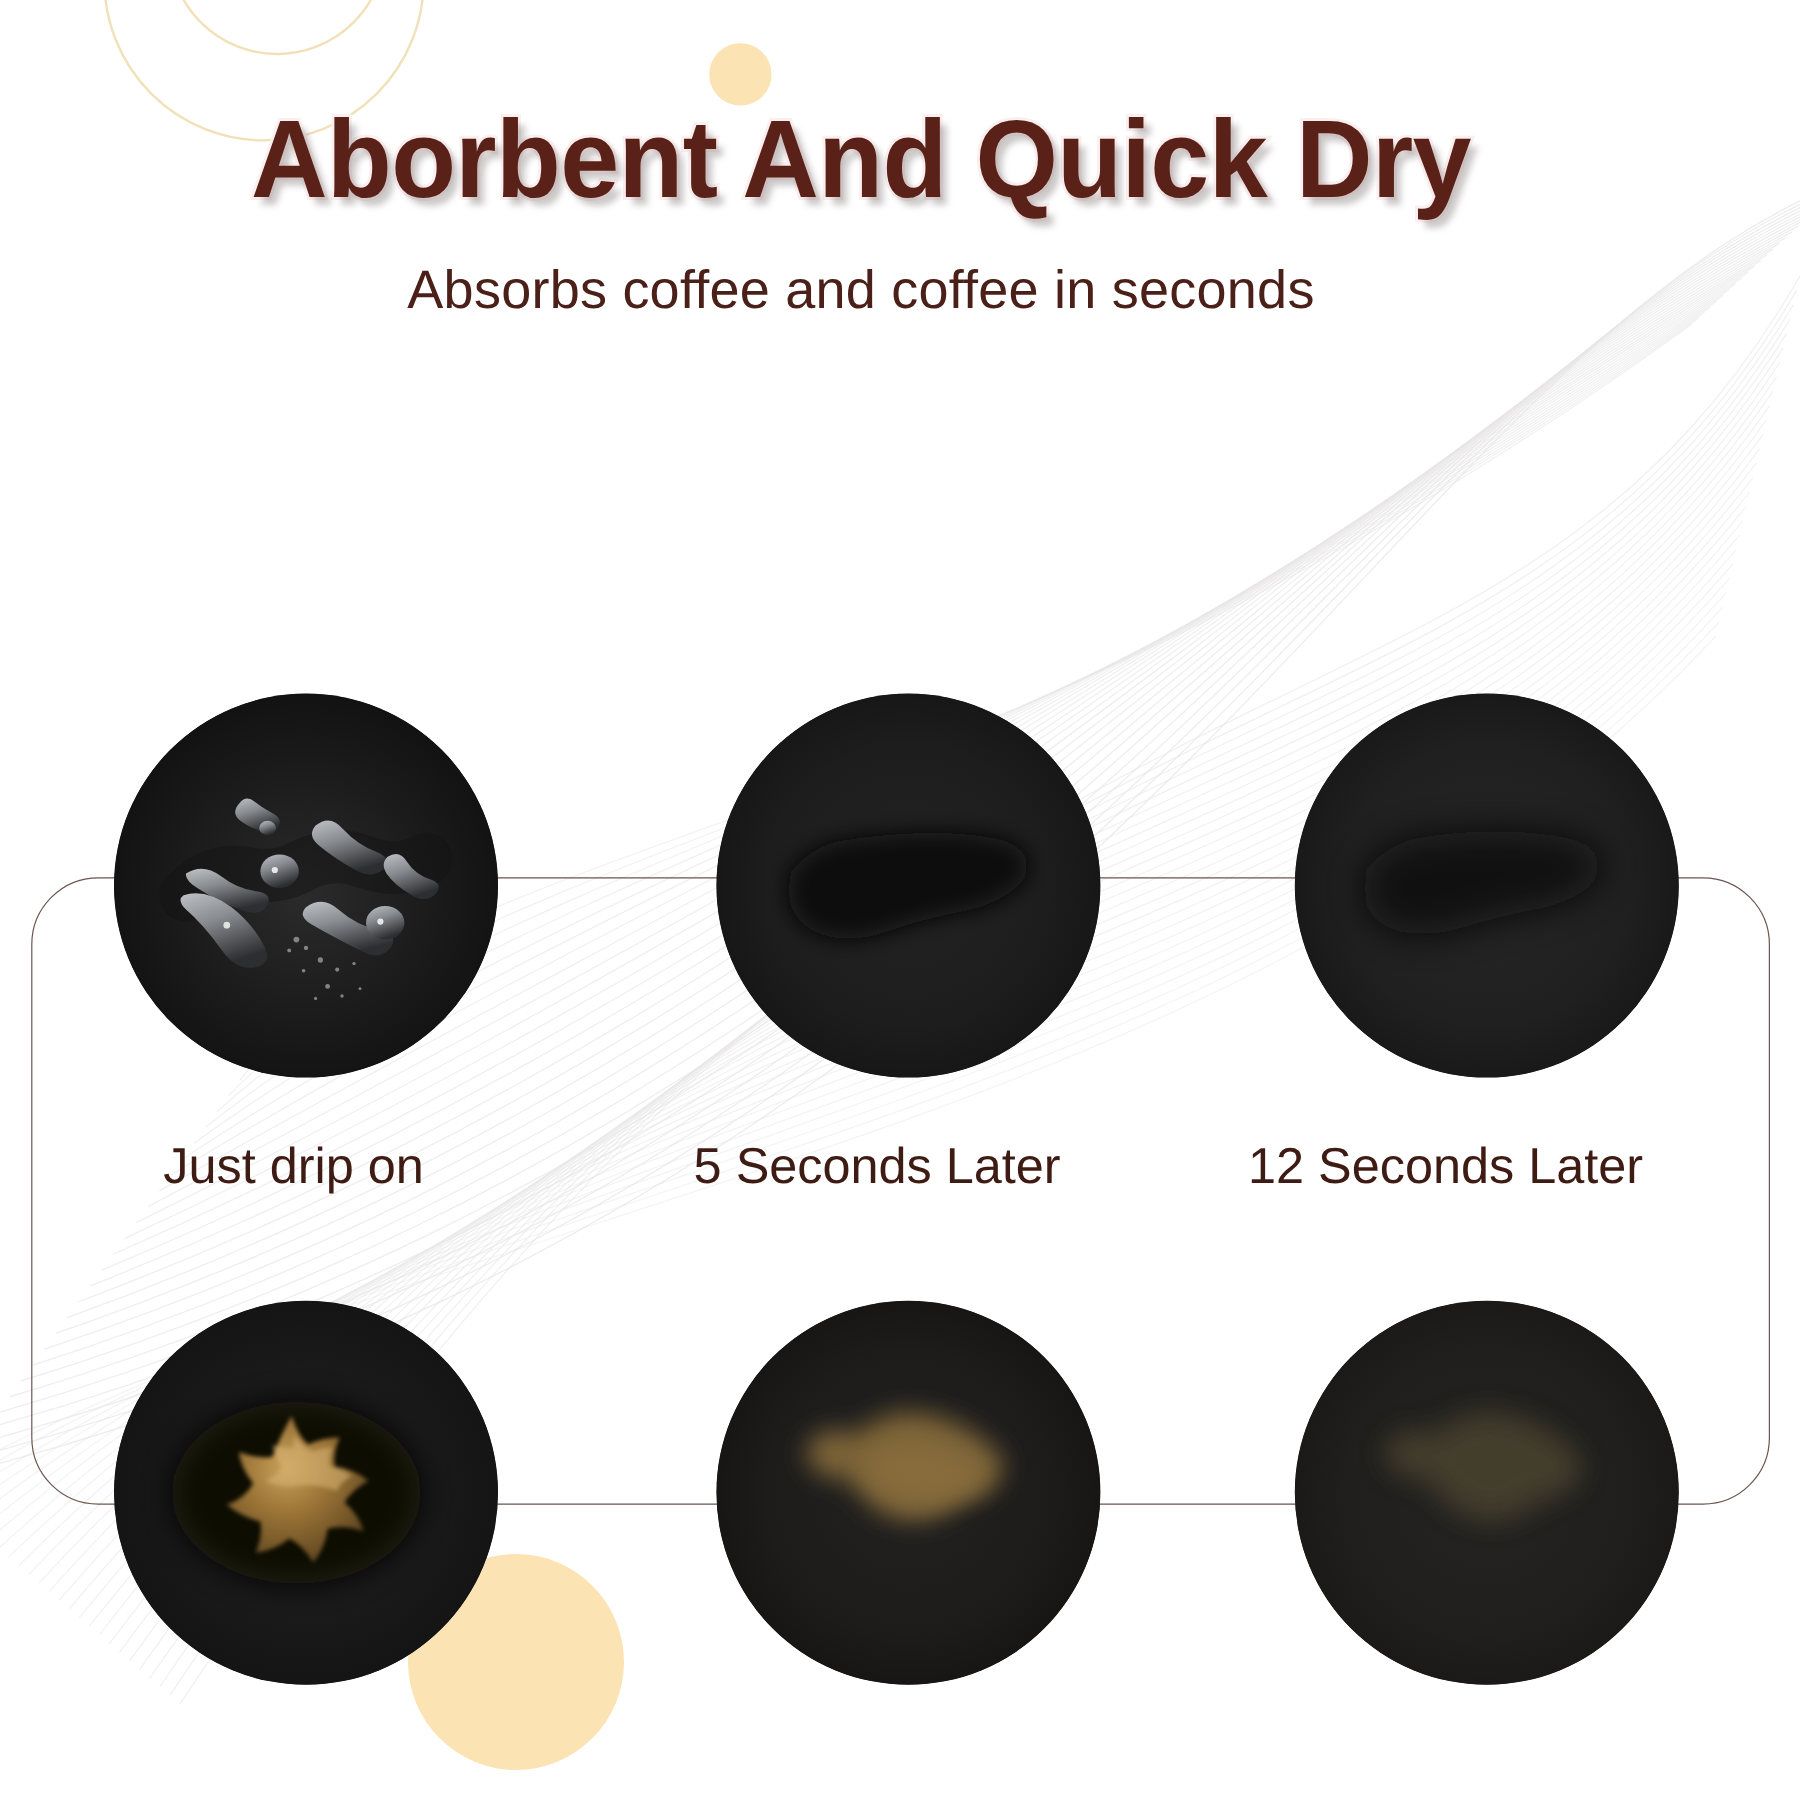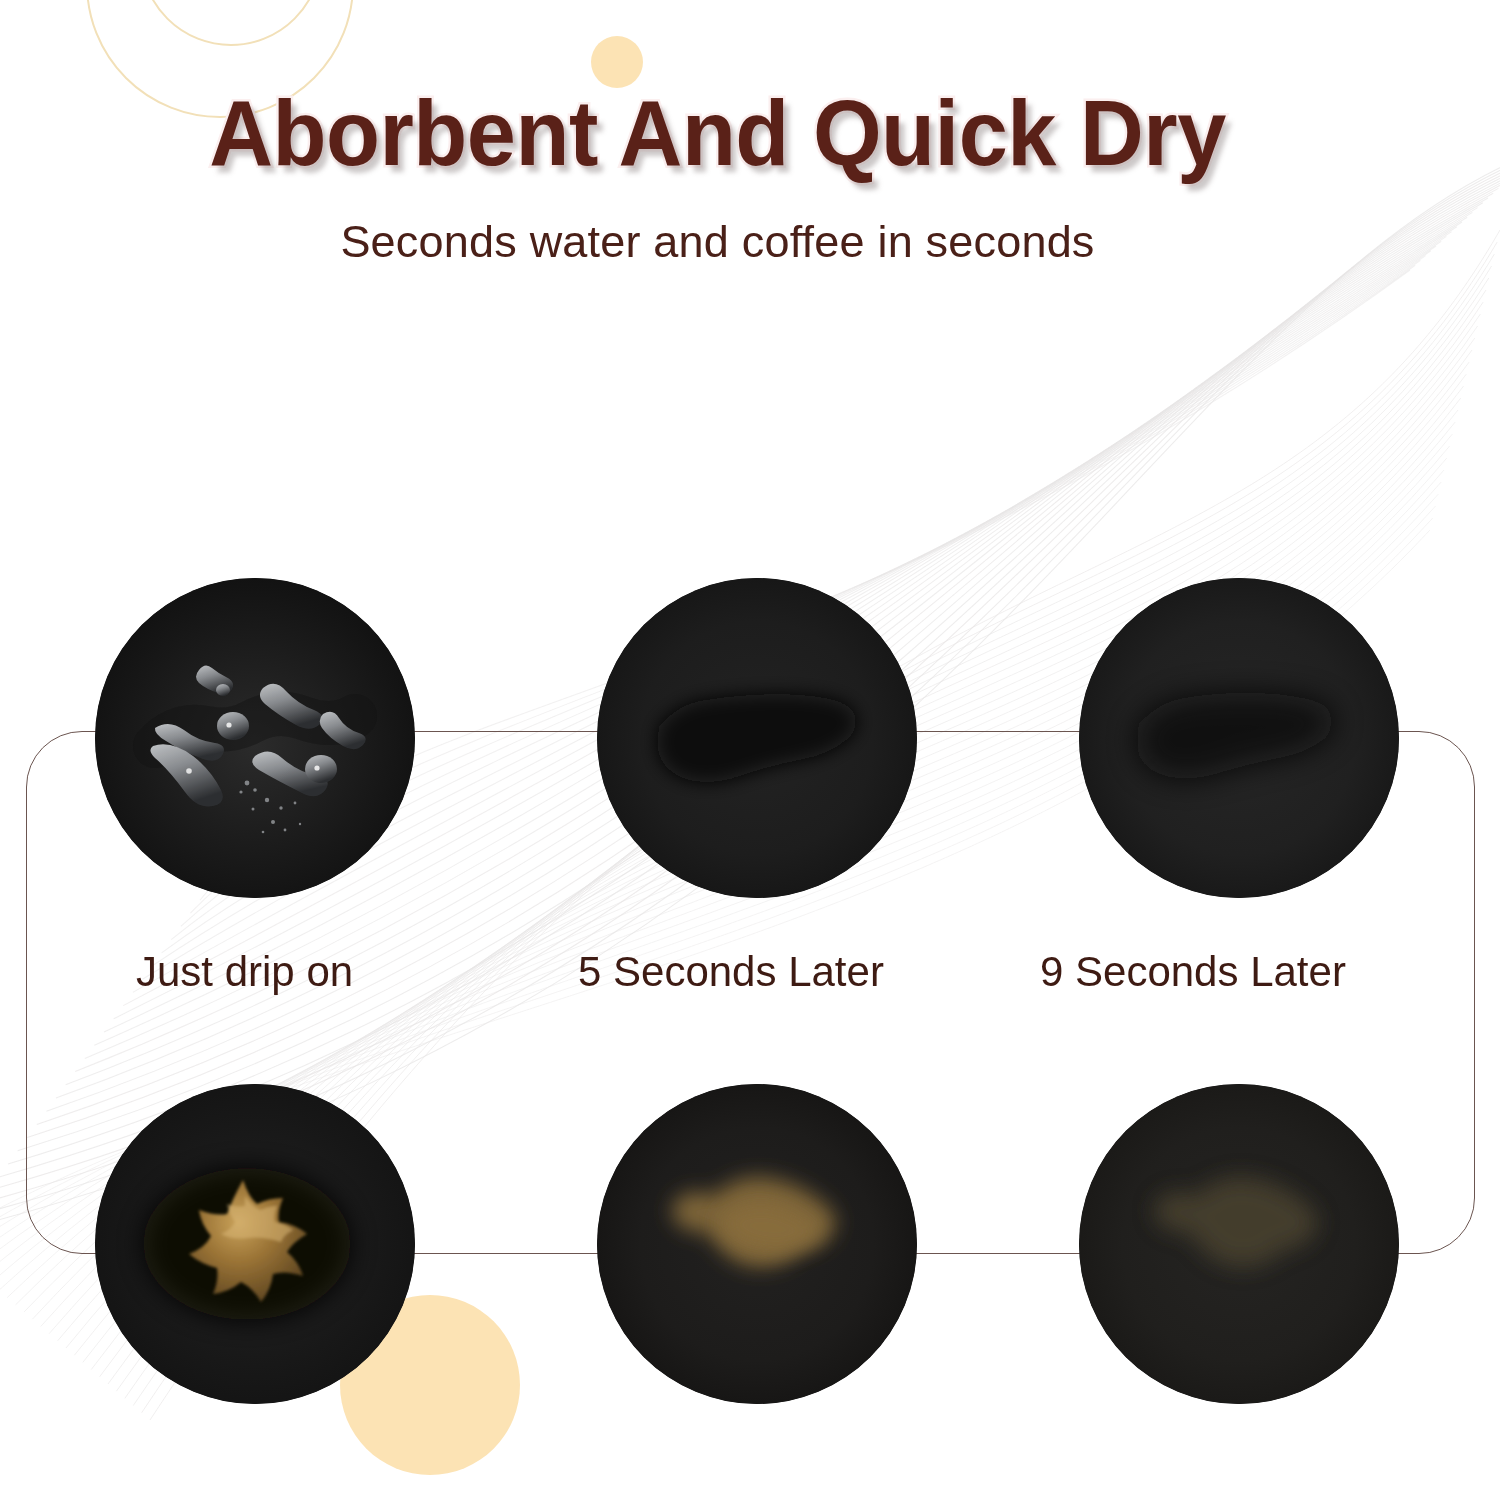--- a/index.html
+++ b/index.html
@@ -191,21 +191,21 @@
       </g>
   </svg>
 
   <div class="deco-ring r1"></div>
   <div class="deco-ring r2"></div>
   <div class="deco-dot d-top"></div>
   <div class="deco-dot d-bottom"></div>
 
   <div class="header">
     <h1 class="title">Aborbent And Quick Dry</h1>
-    <p class="subtitle">Seconds water and coffee in seconds</p>
+    <p class="subtitle">Absorbs coffee and coffee in seconds</p>
   </div>
 
   <div class="panel-outline"></div>
 
   <div class="grid">
 
     <div class="sample col-1 row-top">
       <div class="disc">
         <svg width="320" height="320" viewBox="0 0 320 320">
           <defs>
@@ -288,21 +288,21 @@
             </filter>
           </defs>
           <circle cx="160" cy="160" r="160" fill="url(#wg3)"></circle>
           <path filter="url(#bl3)" fill="#111111" opacity="0.85" d="M60 146 q20 -22 46 -26 q30 -5 62 -5 q34 0 60 6 q20 5 26 16 q5 13 -9 24 q-18 14 -46 19 q-34 7 -60 15 q-22 7 -41 5 q-21 -2 -33 -15 q-11 -13 -5 -39z"></path>
         </svg>
       </div>
     </div>
 
     <div class="caption c1">Just drip on</div>
     <div class="caption c2">5 Seconds Later</div>
-    <div class="caption c3">9 Seconds Later</div>
+    <div class="caption c3">12 Seconds Later</div>
 
     <div class="sample col-1 row-bot">
       <div class="disc">
         <svg width="320" height="320" viewBox="0 0 320 320">
           <defs>
             <radialGradient id="cg1" cx="50%" cy="50%" r="52%">
               <stop offset="0%" stop-color="#1b1b1b"></stop>
               <stop offset="60%" stop-color="#1a1a1a"></stop>
               <stop offset="100%" stop-color="#141414"></stop>
             </radialGradient>

